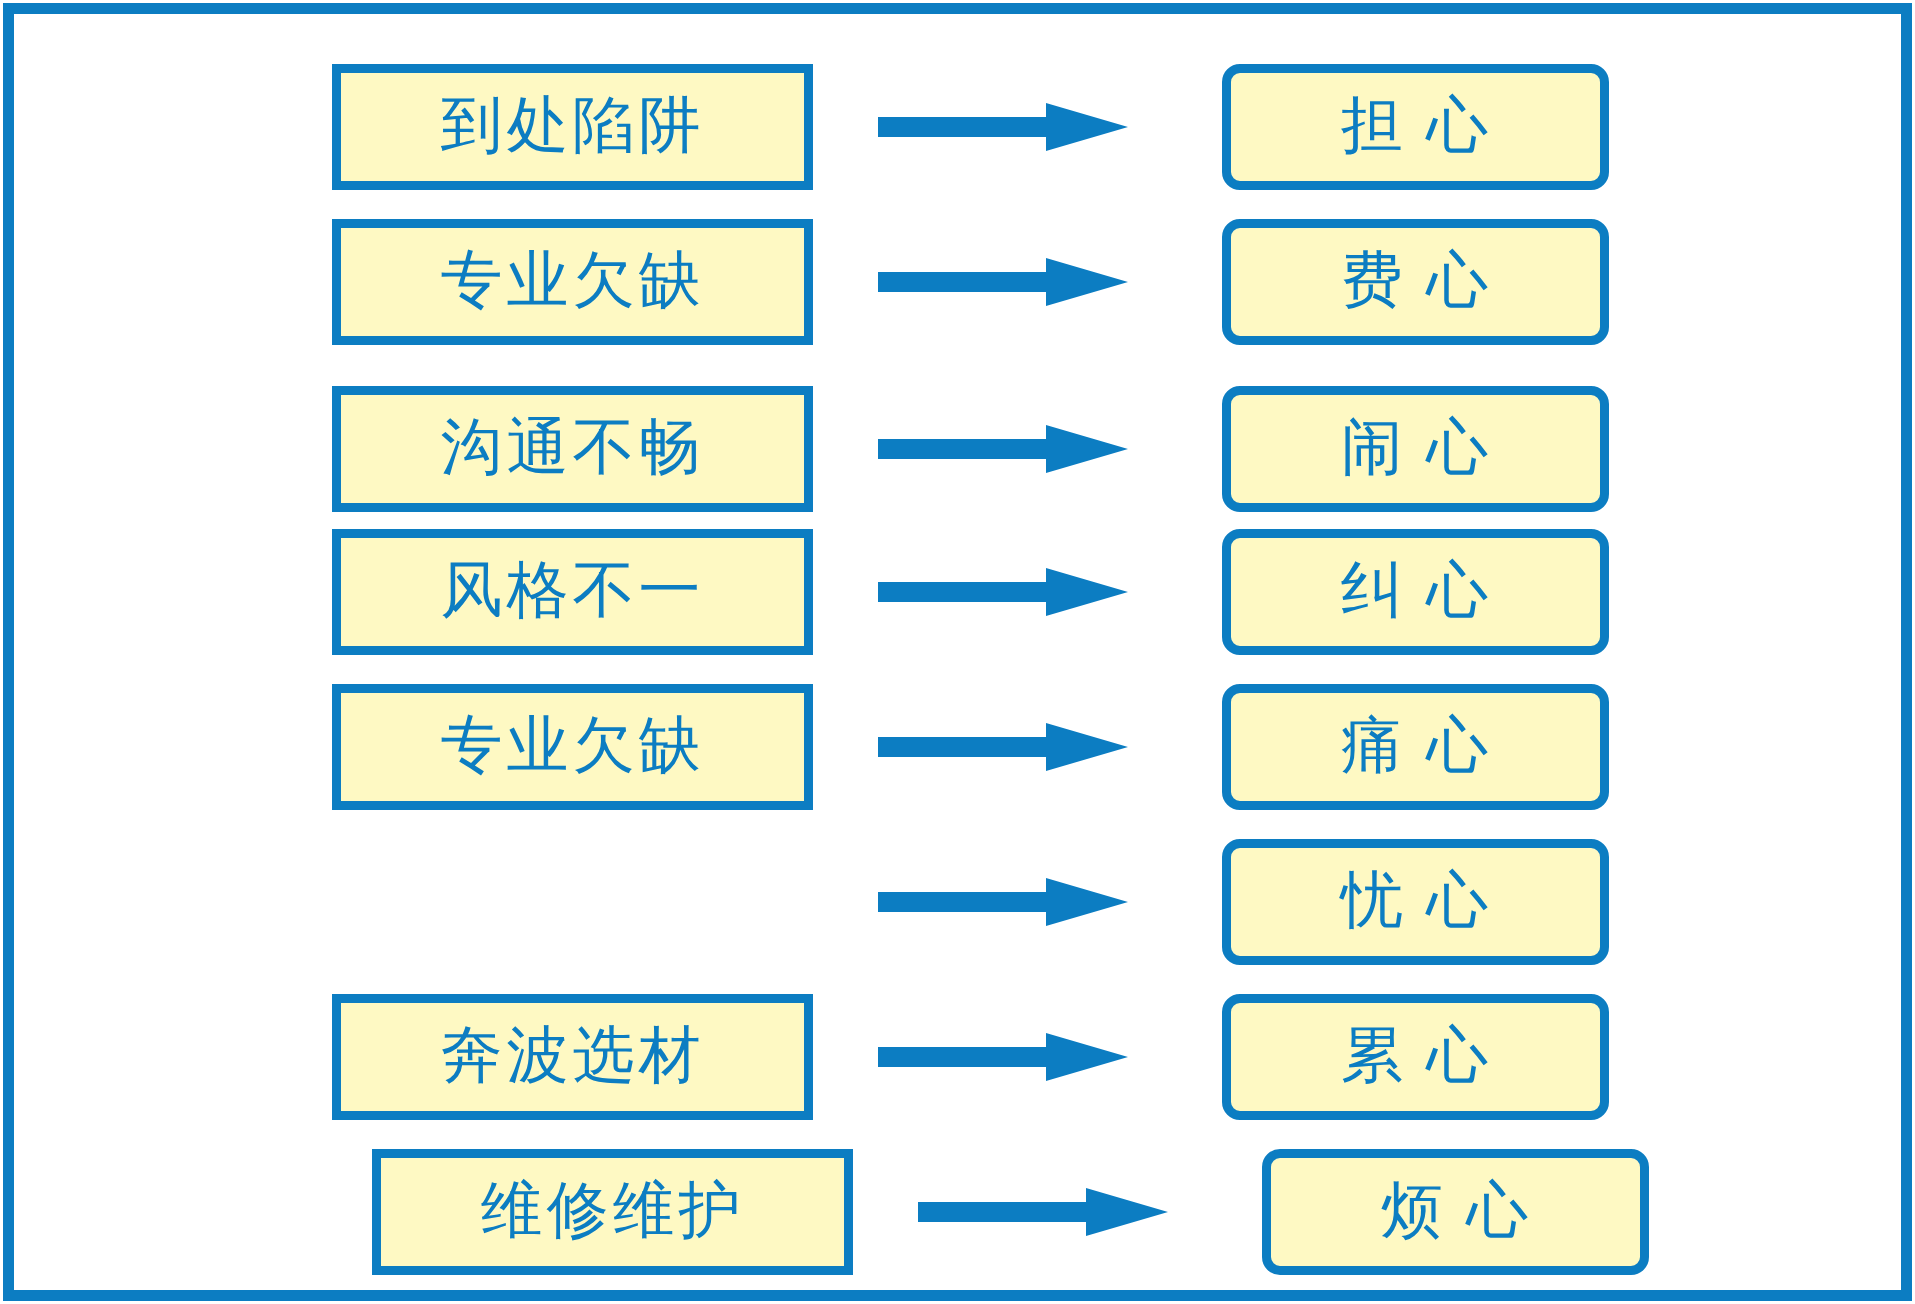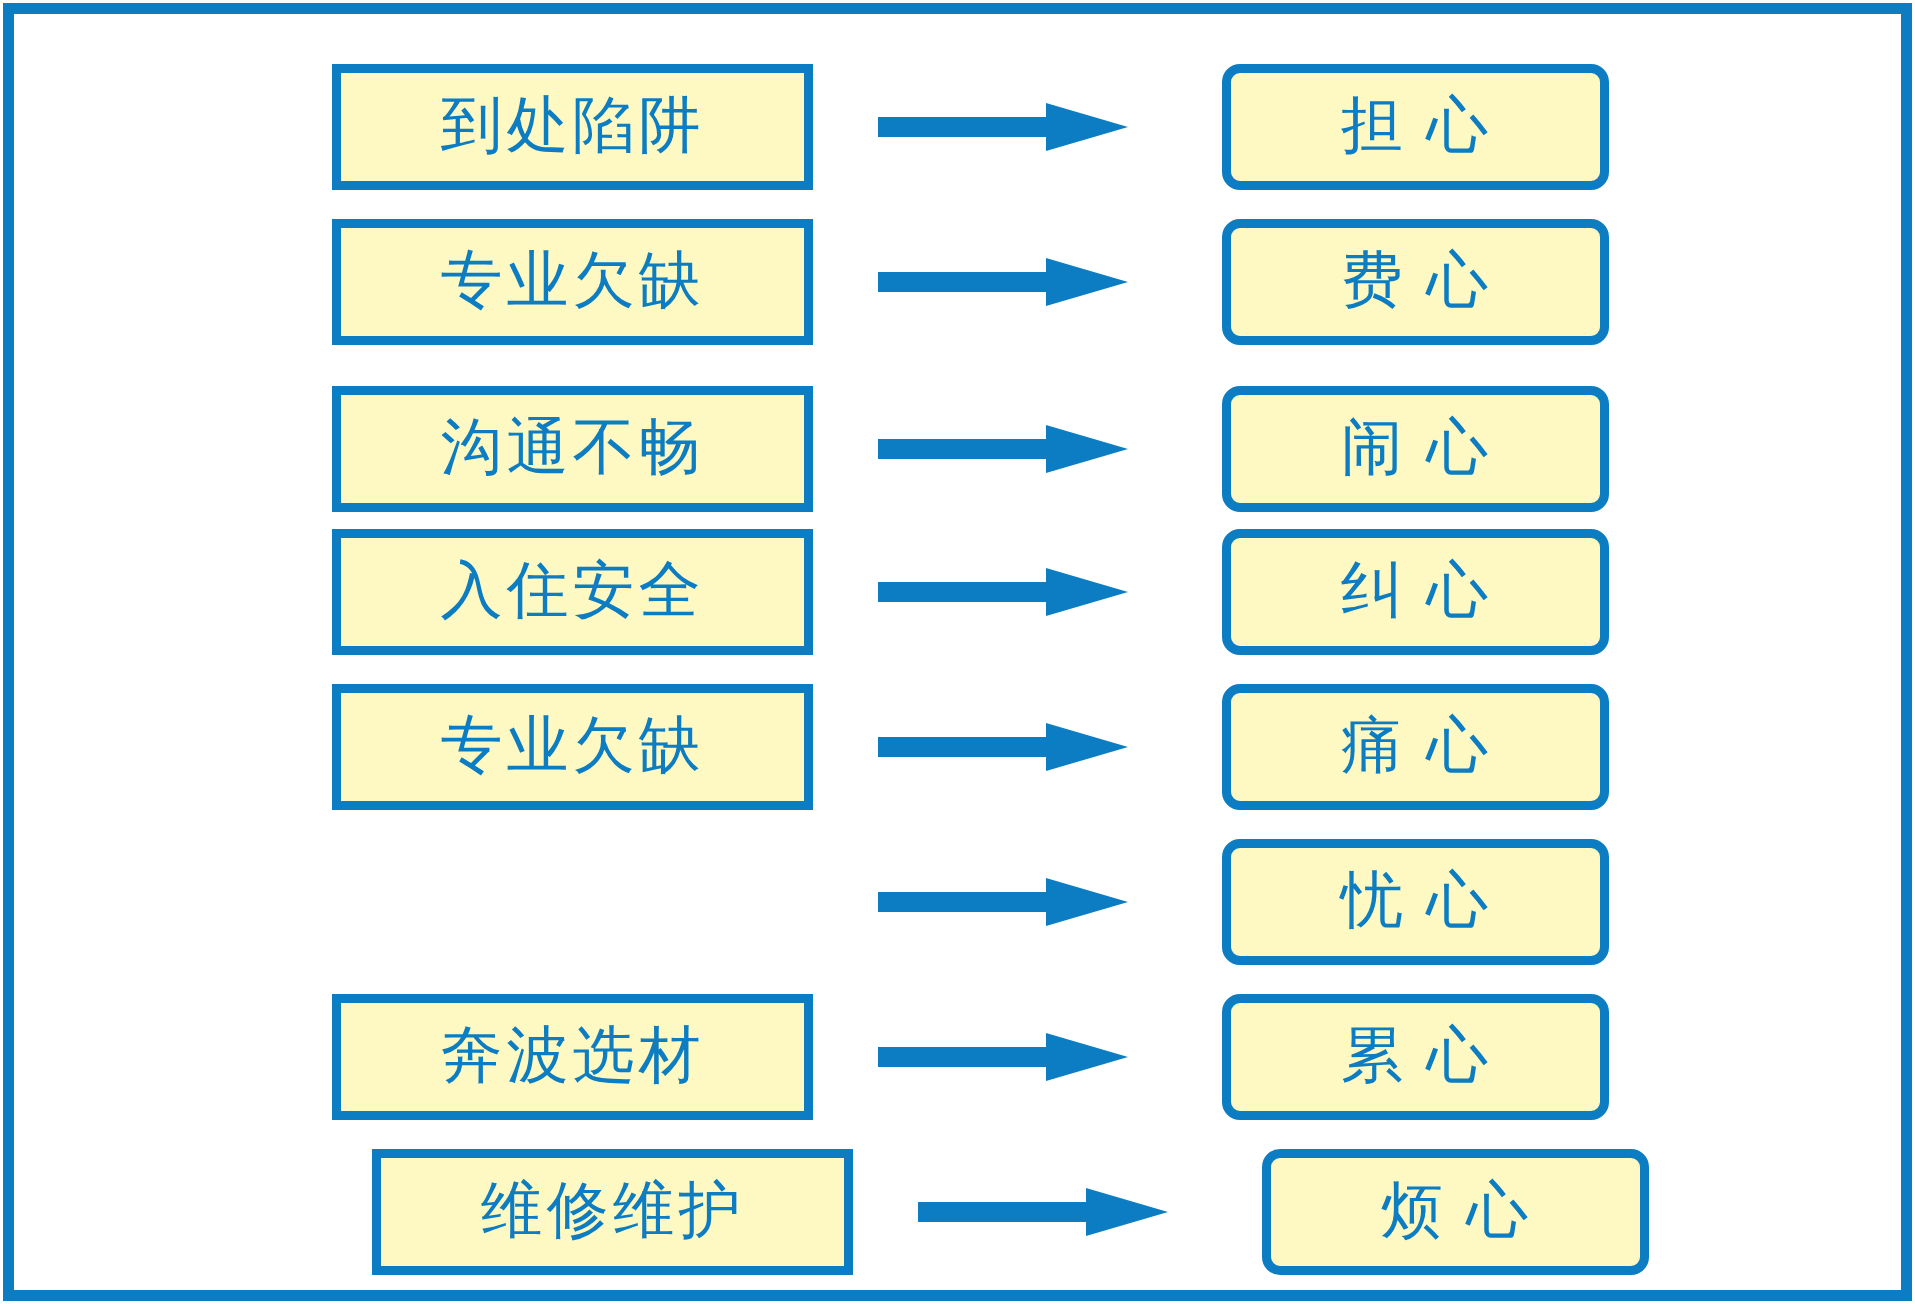--- a/index.html
+++ b/index.html
@@ -143,21 +143,21 @@
       <svg viewBox="0 0 250 56" xmlns="http://www.w3.org/2000/svg" aria-hidden="true">
         <path d="M0,18 L168,18 L168,4 L250,28 L168,52 L168,38 L0,38 Z" fill="#0c7dc2"></path>
       </svg>
     </div>
     <div class="box box-right">
       <span class="box-text">闹 心</span>
     </div>
   </div>
       <div class="row" style="top: 529px;">
     <div class="box box-left">
-      <span class="box-text">入住安全</span>
+      <span class="box-text">风格不一</span>
     </div>
     <div class="arrow">
       <svg viewBox="0 0 250 56" xmlns="http://www.w3.org/2000/svg" aria-hidden="true">
         <path d="M0,18 L168,18 L168,4 L250,28 L168,52 L168,38 L0,38 Z" fill="#0c7dc2"></path>
       </svg>
     </div>
     <div class="box box-right">
       <span class="box-text">纠 心</span>
     </div>
   </div>

